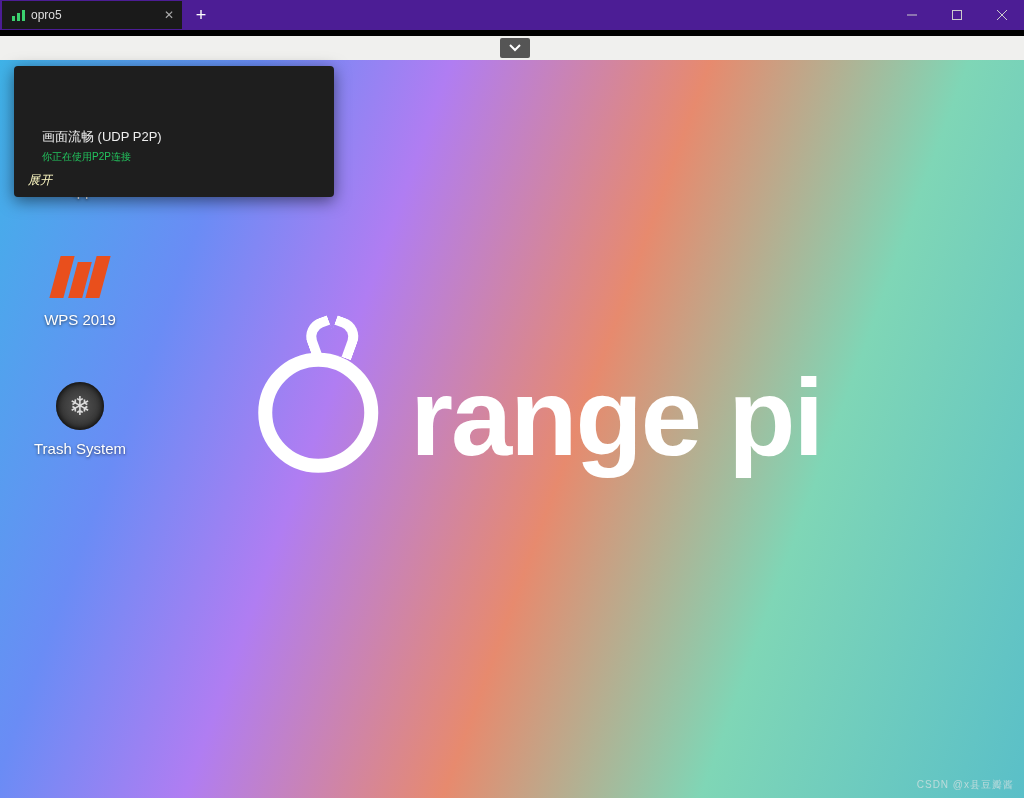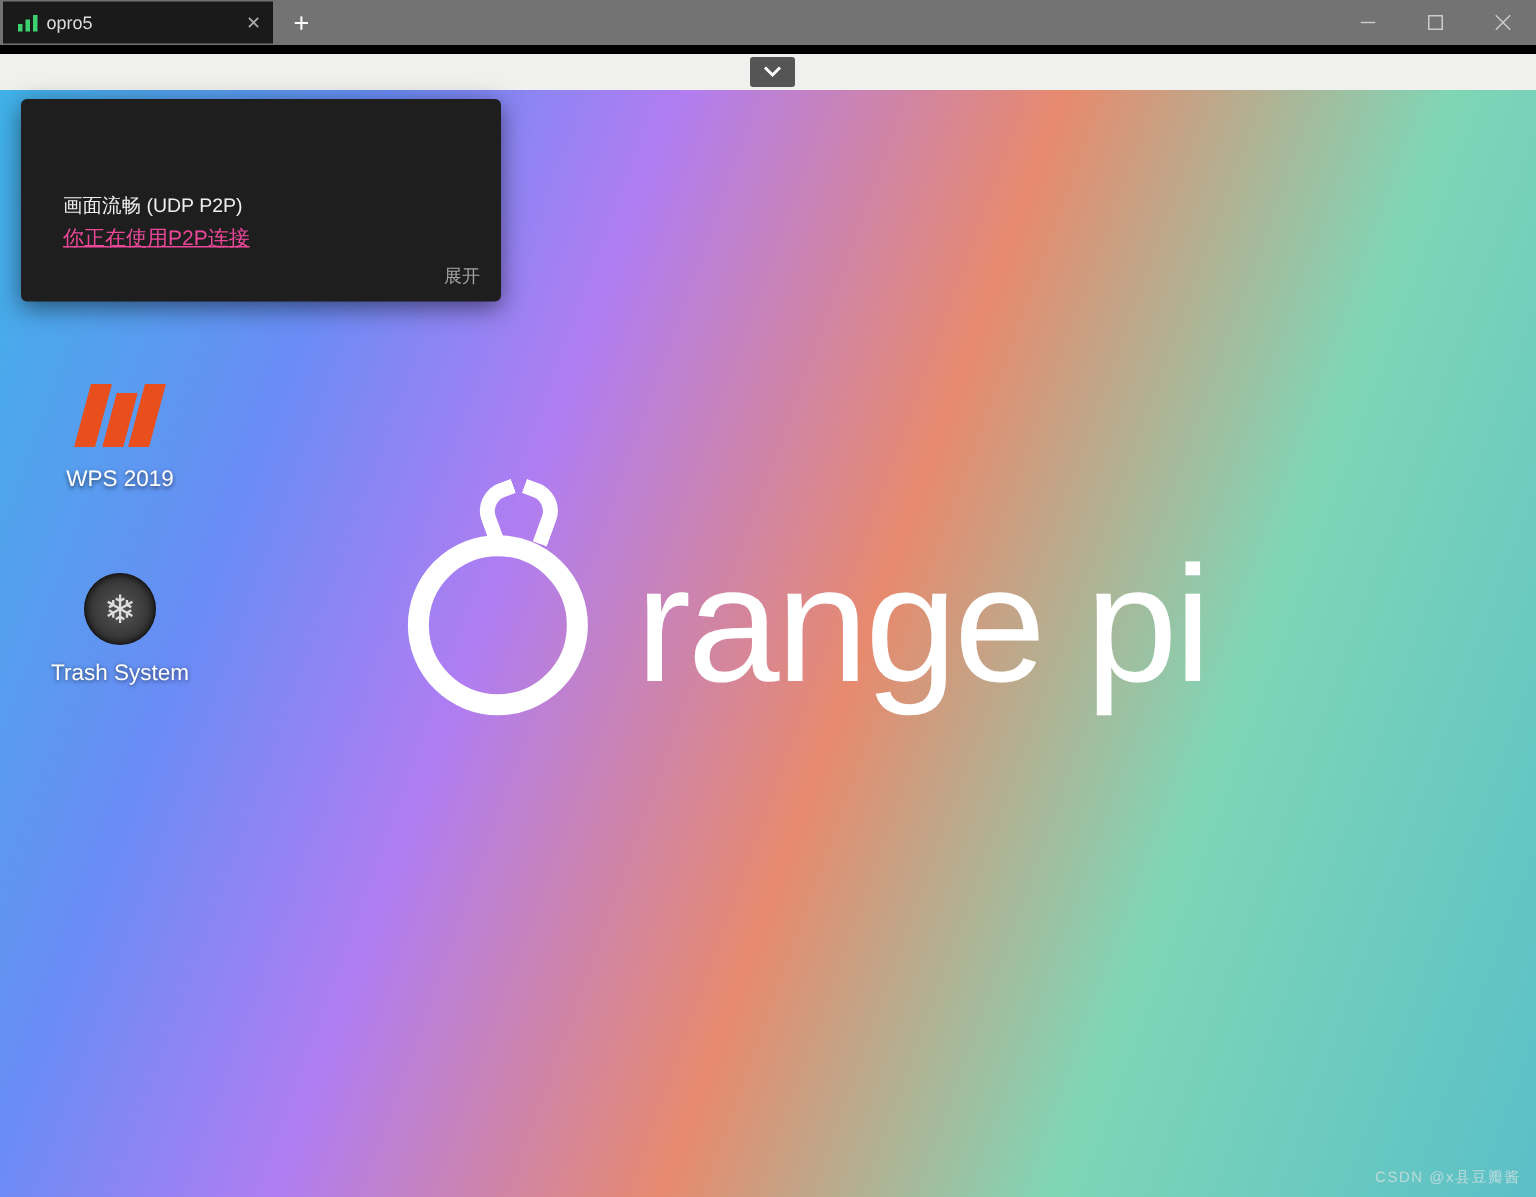--- a/index.html
+++ b/index.html
@@ -1,19 +1,19 @@
 <!DOCTYPE html>
 <html><head>
 <meta charset="utf-8">
 <style>
 * { margin: 0; padding: 0; box-sizing: border-box; font-family: "Segoe UI", "Microsoft YaHei", sans-serif; }
 body { width: 1024px; height: 798px; overflow: hidden; position: relative; background: #000; }
 
 
-.titlebar { height: 30px; background: #737373; display: flex; align-items: center; color: #fff; position: relative; }
+.titlebar { height: 30px; background: #4c1d95; display: flex; align-items: center; color: #fff; position: relative; }
 .tab { height: 28px; background: #1a1a1a; display: flex; align-items: center; padding: 0 10px; margin-left: 2px; min-width: 180px; position: relative; }
 .tab .signal { display: inline-flex; gap: 2px; align-items: flex-end; margin-right: 6px; }
 .tab .signal span { width: 3px; background: #3bd16f; display: inline-block; }
 .tab .signal span:nth-child(1){height:5px}
 .tab .signal span:nth-child(2){height:8px}
 .tab .signal span:nth-child(3){height:11px}
 .tab-title { font-size: 12px; color: #ddd; }
 .tab-close { position: absolute; right: 8px; color: #aaa; font-size: 12px; cursor: pointer; }
 .newtab { width: 30px; height: 30px; display: flex; align-items: center; justify-content: center; color: #fff; font-size: 18px; font-weight: 300; cursor: pointer; margin-left: 4px;}
 .winbtns { margin-left: auto; display: flex; }
@@ -29,21 +29,21 @@
 .panel-spacer { flex: 1; }
 .panel-right { display: flex; align-items: center; gap: 3px; padding-right: 2px; }
 .panel-date { white-space: nowrap; }
 .tray-icon { width: 16px; display: inline-flex; justify-content: center; font-size: 13px; }
 .panel-host { font-size: 15px; }
 
 
 .desktop { position: absolute; top: 30px; left: 0; right: 0; bottom: 0; 
   background: linear-gradient(110deg, #3fb3e8 0%, #6a8cf5 20%, #b07df2 35%, #e78a6e 55%, #7fd6b6 75%, #5abfc8 100%);
 }
-.brand { position: absolute; top: 50%; left: 50%; transform: translate(-45%, -60%); color: #fff; font-size: 110px; font-weight: 400; display: flex; align-items: center; letter-spacing: -2px; white-space:nowrap;gap:24px;}
+.brand { position: absolute; top: 50%; left: 50%; transform: translate(-45%, -60%); color: #fff; font-size: 110px; font-weight: 700; display: flex; letter-spacing: -2px; white-space:nowrap;gap:24px;}
 .brand-o { width: 120px; height: 120px; border: 14px solid #fff; border-radius: 50%; position: relative; margin-right: 8px;}
 .brand-o::before, .brand-o::after { content:''; position:absolute; width:18px; height:28px; border:10px solid #fff; border-bottom:none; border-left:none; border-radius: 0 20px 0 0; top:-48px; }
 .brand-o::before { left: 34px; transform: rotate(-20deg); border-right:none; border-radius: 20px 0 0 0; border-left:10px solid #fff;}
 .brand-o::after { left: 58px; transform: rotate(20deg); }
 
 
 .icons { position: absolute; top: 88px; left: 20px; display: flex; flex-direction: column; gap: 48px; }
 .icons2 { position: absolute; top: 88px; left: 160px; }
 .dicon { width: 120px; display: flex; flex-direction: column; align-items: center; cursor: pointer; }
 .dicon .glyph { width: 60px; height: 60px; display:flex; align-items:center; justify-content:center; font-size: 48px; }
@@ -83,22 +83,22 @@
 .vscode div{position:absolute;background:#3ea6ff}
 .vscode .a{width:14px;height:50px;right:4px;transform:skewX(-8deg);border-radius:3px}
 .vscode .b{width:40px;height:10px;top:6px;left:2px;transform:rotate(28deg)}
 .vscode .c{width:40px;height:10px;bottom:6px;left:2px;transform:rotate(-28deg)}
 
 
 .toast { position: absolute; top: 36px; left: 14px; width: 320px; background: #1e1e1e; border-radius: 4px; padding: 14px 14px 8px 14px; color: #ddd; box-shadow: 0 4px 16px rgba(0,0,0,.5); }
 .toast-row { display:flex; align-items:flex-start; gap: 14px; }
 .toast .signal span{background:linear-gradient(#3bd16f,#2aa754)}
 .toast-title { font-size: 13px; color: #eee; margin-bottom: 4px; margin-top: 48px;}
-.toast-sub { font-size: 14px; color: #ec4899; text-decoration: underline; }
-.toast-expand { text-align: right; font-size: 12px; color: #a3a3a3; margin-top: 8px; cursor: pointer;}
+.toast-sub { font-size: 10px; color: #22c55e; }
+.toast-expand { font-size: 12px; color: #fef9c3; margin-top: 8px; cursor: pointer; font-style: italic;}
 
 
 .watermark { position:absolute; bottom: 6px; right: 10px; color: rgba(230,230,230,.65); font-size: 10px; letter-spacing: 1px;}
 </style>
 </head>
 <body>
 
 <div class="titlebar">
   <div class="tab">
     <span class="signal">

